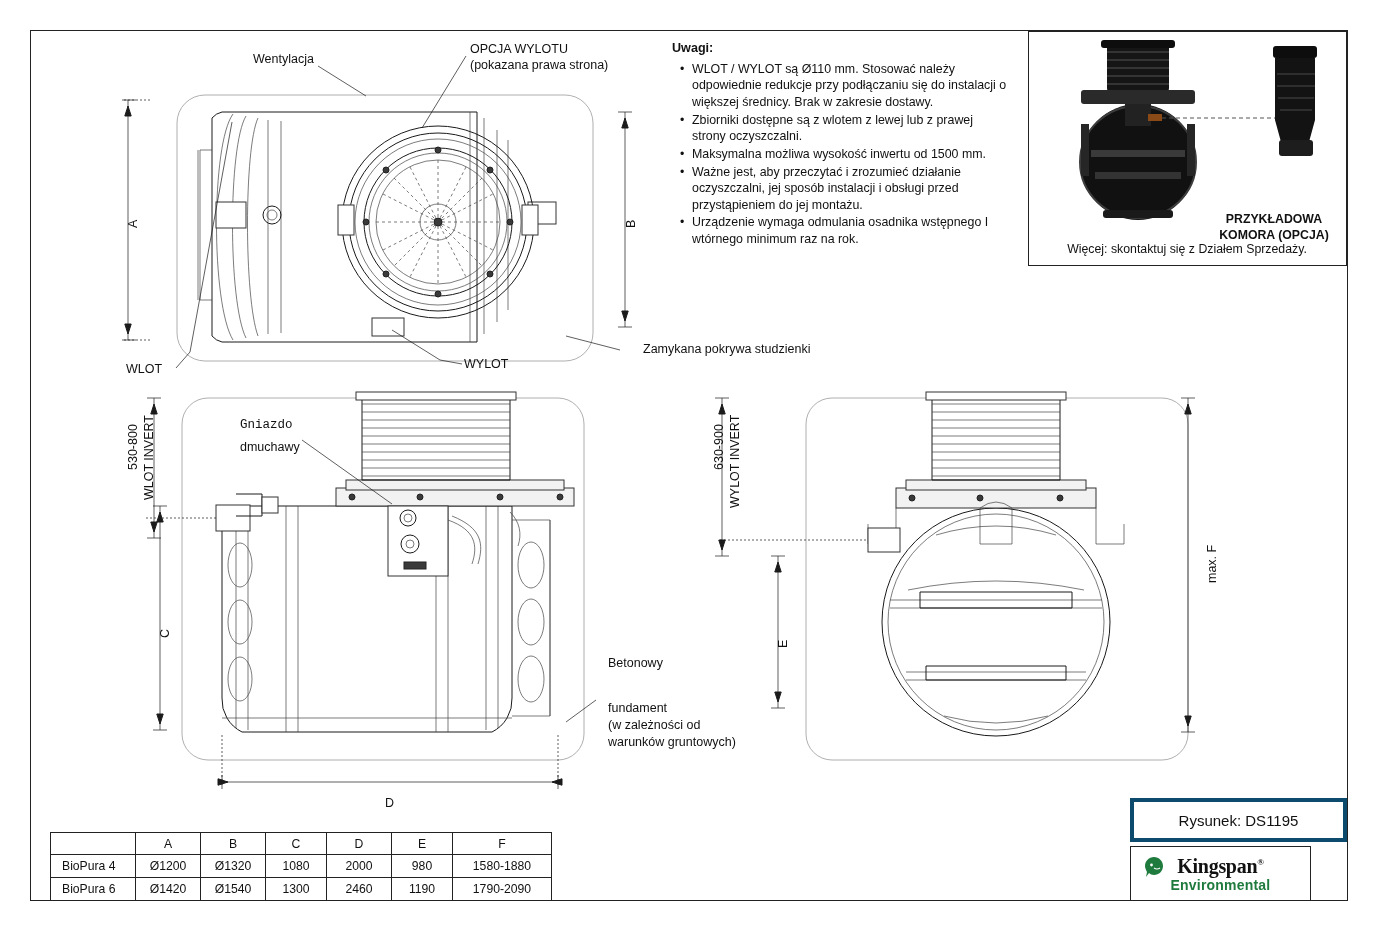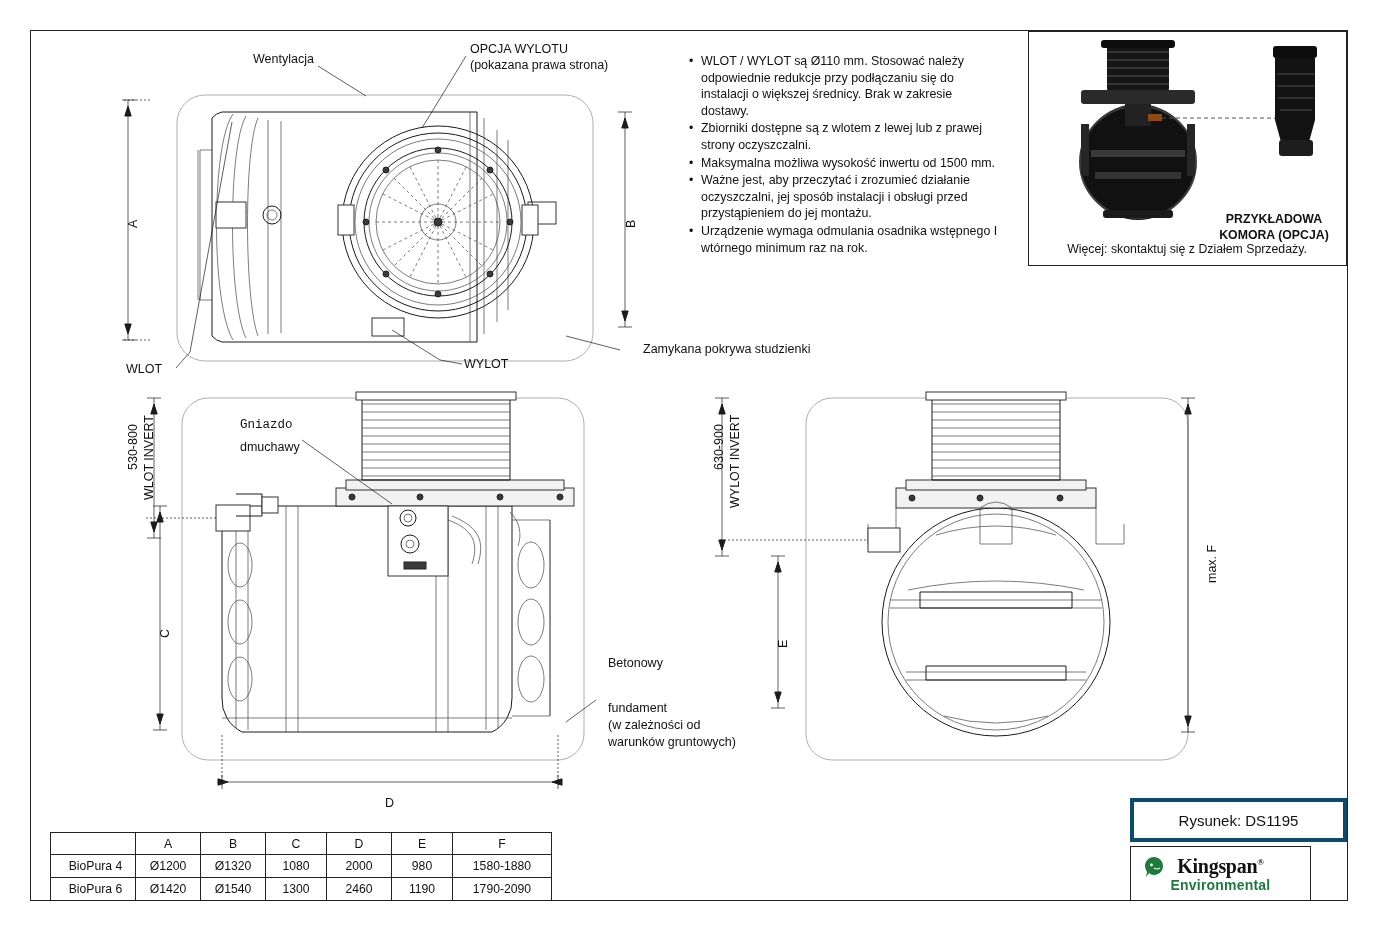--- a/index.html
+++ b/index.html
@@ -12,28 +12,28 @@
   .ln{stroke:#1a1a1a;stroke-width:1;fill:none;}
   .ln-thin{stroke:#444;stroke-width:0.7;fill:none;}
   .ln-light{stroke:#9a9a9a;stroke-width:0.8;fill:none;}
   .ln-dim{stroke:#1a1a1a;stroke-width:0.7;fill:none;}
   .fill-dark{fill:#1b1b1b;stroke:#1b1b1b;stroke-width:1;}
   .fill-mid{fill:#3a3a3a;stroke:#222;stroke-width:1;}
   .fill-light{fill:#f2f2f2;stroke:#333;stroke-width:1;}
   .fill-w{fill:#ffffff;stroke:#333;stroke-width:1;}
   .notes{position:absolute;left:672px;top:40px;width:340px;font-size:12.4px;line-height:1.34;}
   .notes h4{margin:0 0 3px 0;font-size:12.6px;}
-  .notes ul{margin:13px;padding-left:14px;list-style:none;}
+  .notes ul{margin:4px;padding-left:14px;list-style:none;}
   .notes li{position:relative;margin-bottom:1px;padding-left:2px;}
   .notes li:before{content:"\2022";position:absolute;left:-10px;top:0;}
   .photobox{position:absolute;left:1028px;top:31px;width:319px;height:235px;border:1px solid #222;box-sizing:border-box;background:#fff;}
   .photocap{position:absolute;text-align:center;font-size:12.3px;line-height:1.3;}
   .tbl{position:absolute;left:50px;top:832px;border-collapse:collapse;font-size:12.2px;}
   .tbl td,.tbl th{border:1px solid #222;padding:2px 6px;text-align:center;font-weight:normal;height:18px;}
-  .tbl td.rowhdr{text-align:center;padding-left:11px;}
+  .tbl td.rowhdr{text-align:left;padding-left:11px;}
   .tbl tr.hdr td{height:17px;}
   .titleblock{position:absolute;left:1130px;top:798px;width:217px;height:44px;border:4px solid #0c4a6e;display:flex;align-items:center;justify-content:center;box-sizing:border-box;}
   .titleblock span{font-size:15px;}
   .logobox{position:absolute;left:1130px;top:846px;width:181px;height:55px;border:1px solid #222;box-sizing:border-box;display:flex;flex-direction:column;align-items:center;justify-content:center;}
   .logo-k{font-family:"Liberation Serif",serif;font-size:20px;font-weight:bold;letter-spacing:-0.3px;color:#111;}
   .logo-k sup{font-size:9px;vertical-align:super;}
   .logo-e{font-size:14px;color:#1f7a3d;font-weight:bold;letter-spacing:0.2px;margin-top:-1px;}
   .logo-lion{position:absolute;left:10px;top:8px;}
 </style>
 </head>
@@ -292,20 +292,21 @@
     <div class="photocap" style="left:180px;top:180px;width:130px;font-weight:bold;">
       <span>PRZYKŁADOWA</span><br>
       <span>KOMORA (OPCJA)</span>
     </div>
     <div class="photocap" style="left:8px;top:210px;width:300px;">
       <span>Więcej: skontaktuj się  z Działem Sprzedaży.</span>
     </div>
   </div>
 
   <div class="notes">
+    <h4>Uwagi:</h4>
     <ul>
       <li>WLOT / WYLOT są Ø110 mm. Stosować należy odpowiednie redukcje przy podłączaniu się do instalacji o większej średnicy. Brak w zakresie dostawy.</li>
       <li>Zbiorniki dostępne są  z wlotem z lewej lub z prawej strony oczyszczalni.</li>
       <li>Maksymalna możliwa wysokość inwertu od 1500 mm.</li>
       <li>Ważne jest, aby przeczytać i zrozumieć działanie oczyszczalni, jej sposób instalacji i obsługi przed przystąpieniem do jej montażu.</li>
       <li>Urządzenie wymaga odmulania osadnika wstępnego I wtórnego minimum raz na rok.</li>
     </ul>
   </div>
 
   <div class="lbl" style="left:253px;top:52px;">Wentylacja</div>

